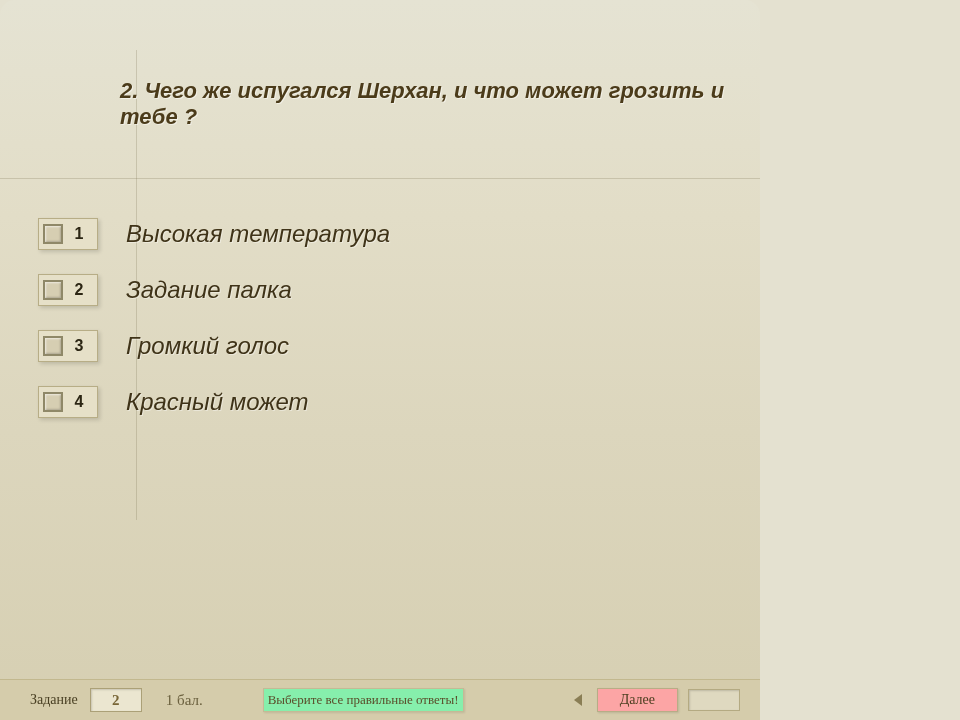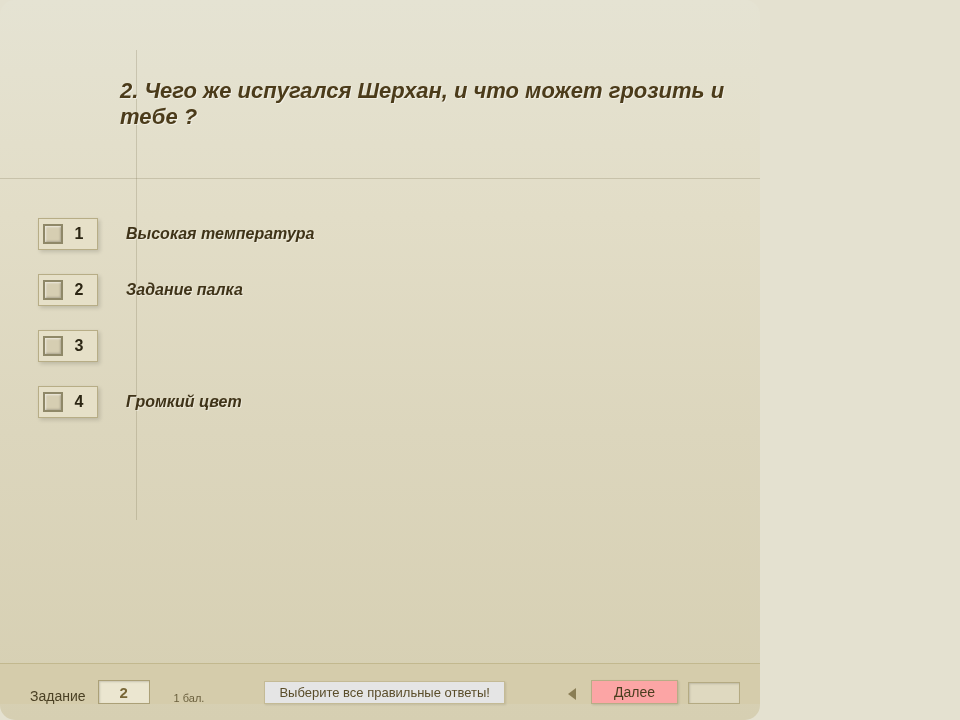--- a/index.html
+++ b/index.html
@@ -78,36 +78,37 @@
   .chk-num {
     flex: 1;
     text-align: center;
     font-weight: bold;
     font-size: 16px;
     color: #2c2614;
     padding-right: 2px;
   }
   .answer-text {
     margin-left: 28px;
-    font-size: 16px;
-    font-weight: bold;
+    font-size: 24px;
+    font-weight: normal;
     font-style: italic;
     color: #3f3318;
     text-shadow: 1px 1px 0 rgba(255,255,255,0.4);
   }
 
   
   .bottombar {
     position: absolute;
-    left: 0; right: 0; bottom: 16px;
+    left: 0; right: 0; bottom: 0;
     height: 40px;
     background: #d5ccab;
     border-top: 1px solid #c2b88e;
     display: flex;
-    align-items: flex-end;
+    align-items: center;
+    font-family: Liberation Serif, serif;
   }
   .task-label {
     font-size: 14px;
     color: #4a4024;
     margin-left: 30px;
   }
   .task-num-box {
     width: 50px;
     height: 22px;
     background: #ebe6d0;
@@ -115,32 +116,32 @@
     margin-left: 12px;
     display: flex;
     align-items: center;
     justify-content: center;
     font-size: 15px;
     font-weight: bold;
     color: #786636;
     box-shadow: inset 1px 1px 2px rgba(0,0,0,0.15);
   }
   .points {
-    font-size: 11px;
+    font-size: 15px;
     color: #6b603e;
     margin-left: 24px;
   }
   .hint-text {
     flex: 0 0 auto;
     margin-left: 60px;
     font-size: 13px;
     color: #5a4d2a;
-    background: #e5e5e5;
+    background: #86efac;
     border: 1px solid #c4ba95;
-    padding: 3px 14px;
+    padding: 3px 4px;
     box-shadow: 1px 1px 2px rgba(0,0,0,0.1);
   }
   .spacer { flex: 1; }
   .nav-arrow {
     width: 20px;
     height: 20px;
     display: flex;
     align-items: center;
     justify-content: center;
     margin-right: 8px;
@@ -192,28 +193,29 @@
         <div class="chk-num">2</div>
       </div>
       <div class="answer-text">Задание палка</div>
     </div>
 
     <div class="answer-row">
       <div class="chk-wrap">
         <div class="chk"></div>
         <div class="chk-num">3</div>
       </div>
+      <div class="answer-text">Громкий голос</div>
     </div>
 
     <div class="answer-row">
       <div class="chk-wrap">
         <div class="chk"></div>
         <div class="chk-num">4</div>
       </div>
-      <div class="answer-text">Громкий цвет</div>
+      <div class="answer-text">Красный может</div>
     </div>
 
   </div>
 
   <div class="bottombar">
     <span class="task-label">Задание</span>
     <span class="task-num-box">2</span>
     <span class="points">1 бал.</span>
     <span class="hint-text">Выберите все правильные ответы!</span>
     <span class="spacer"></span>

